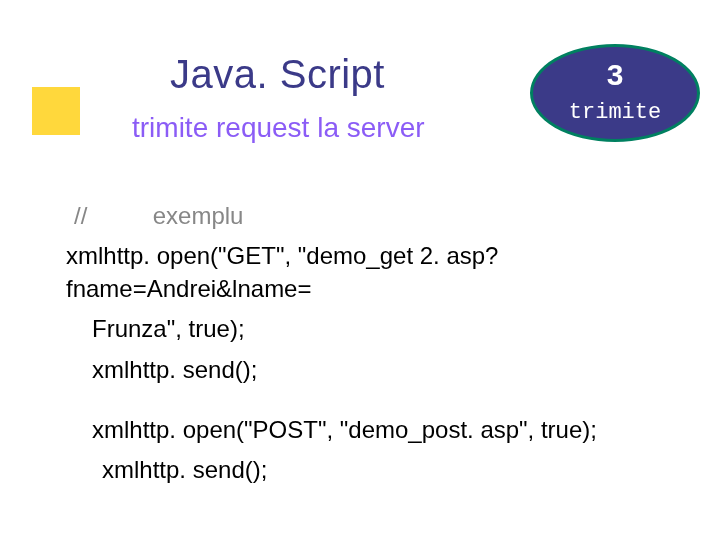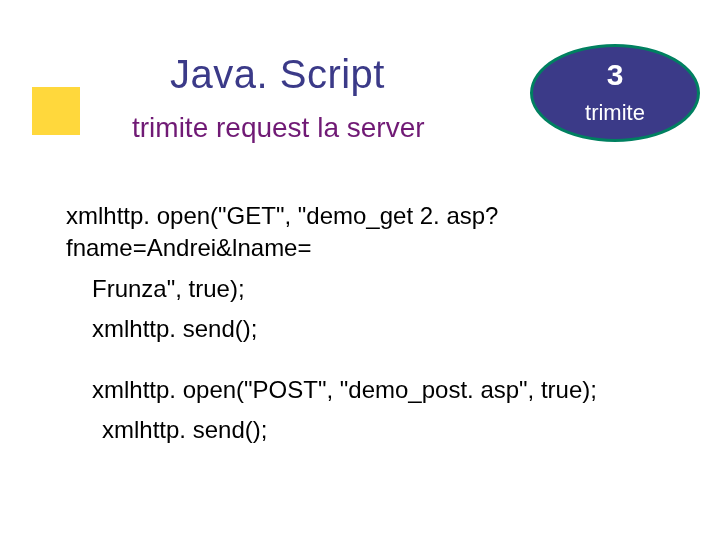--- a/index.html
+++ b/index.html
@@ -2,31 +2,31 @@
 <html><head>
 <meta charset="utf-8">
 <style>
   * { margin: 8px; padding: 0; box-sizing: border-box; }
   html, body { width: 720px; height: 540px; overflow: hidden; background: #fff; font-family: Arial, Helvetica, sans-serif; }
   .slide { position: relative; width: 720px; height: 540px; }
 
   .yellow-block { position: absolute; left: 0; top: 55px; width: 48px; height: 48px; background: #ffd83c; }
 
   .title { position: absolute; left: 138px; top: 20px; font-size: 40px; color: #3b3a88; letter-spacing: 0.5px; }
-  .subtitle { position: absolute; left: 100px; top: 80px; font-size: 28px; color: #701a75; }
+  .subtitle { position: absolute; left: 100px; top: 80px; font-size: 28px; color: #8b5cf6; }
 
   .badge {
     position: absolute; right: 36px; top: 12px;
     width: 170px; height: 98px;
     border: 3px solid #008060; border-radius: 50%;
     background: #3b3a88; color: #fff;
     display: flex; flex-direction: column; align-items: center; justify-content: center;
   }
   .badge .num { font-size: 30px; font-weight: bold; line-height: 1; }
-  .badge .txt { font-size: 22px; line-height: 1.2; margin-top: 2px; }
+  .badge .txt { font-size: 22px; line-height: 1.2; margin-top: 2px; font-family: Liberation Mono, monospace; }
 
   .body { position: absolute; left: 18px; top: 160px; width: 684px; font-size: 24px; color: #000; line-height: 1.35; }
   .comment { color: #878787; }
   .para { margin-bottom: 28px; }
   .indent1 { padding-left: 26px; }
   .block-indent { padding-left: 26px; }
 </style>
 </head>
 <body>
 <div class="slide">
@@ -36,20 +36,23 @@
   <div class="title">Java. Script</div>
   <div class="subtitle">trimite request la server</div>
 
   <div class="badge">
     <div class="num">3</div>
     <div class="txt">trimite</div>
   </div>
 
   <div class="body">
     <div class="para">
+      <div>
+        <span class="comment">//</span><span>&nbsp;&nbsp;&nbsp;&nbsp;&nbsp;</span><span class="comment">exemplu</span>
+      </div>
       <div>xmlhttp. open("GET", "demo_get 2. asp? fname=Andrei&amp;lname=</div>
       <div class="indent1">Frunza", true);</div>
       <div class="indent1">xmlhttp. send();</div>
     </div>
 
     <div class="para block-indent">
       <div>xmlhttp. open("POST", "demo_post. asp", true);</div>
       <div style="padding-left:10px">xmlhttp. send();</div>
     </div>
   </div>

